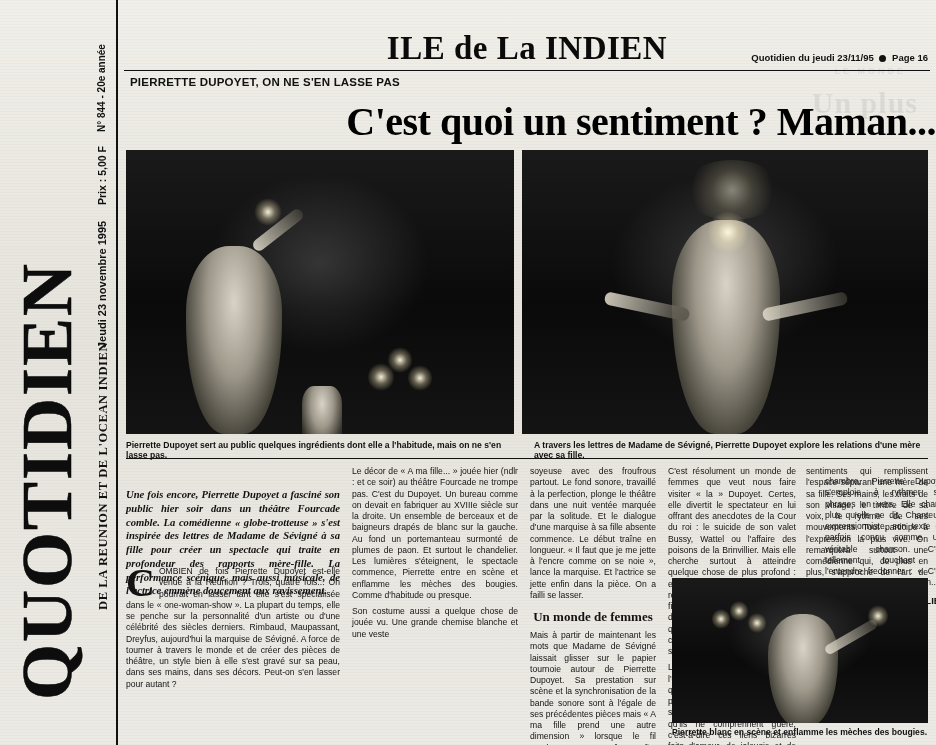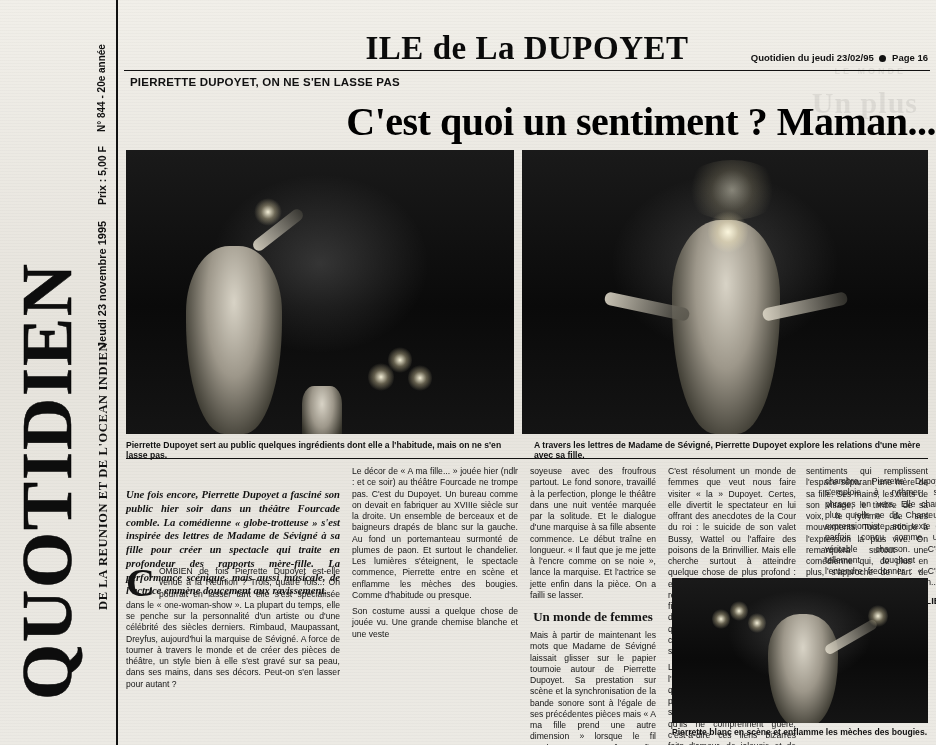--- a/index.html
+++ b/index.html
@@ -219,23 +219,23 @@
     <div class="vert mh-sub">DE LA REUNION ET DE L'OCEAN INDIEN</div>
     <div class="vert mh-date">Jeudi 23 novembre 1995</div>
     <div class="vert mh-price">Prix : 5,00 F</div>
     <div class="vert mh-issue">N° 844 - 20e année</div>
   </div>
 
   <div class="bleed2">LE MONDE</div>
   <div class="bleed">Un plus</div>
 
   <div class="banner">
-    <div class="banner-title">ILE de La DUPOYET</div>
+    <div class="banner-title">ILE de La INDIEN</div>
     <div class="banner-right">
-      <span>Quotidien du jeudi 23/02/95</span>
+      <span>Quotidien du jeudi 23/11/95</span>
       <span class="dot"></span>
       <span>Page 16</span>
     </div>
   </div>
   <div class="rule-top"></div>
 
   <div class="kicker">PIERRETTE DUPOYET, ON NE S'EN LASSE PAS</div>
   <div class="headline">C'est quoi un sentiment ? Maman...</div>
 
   <div class="photo photo-1">

